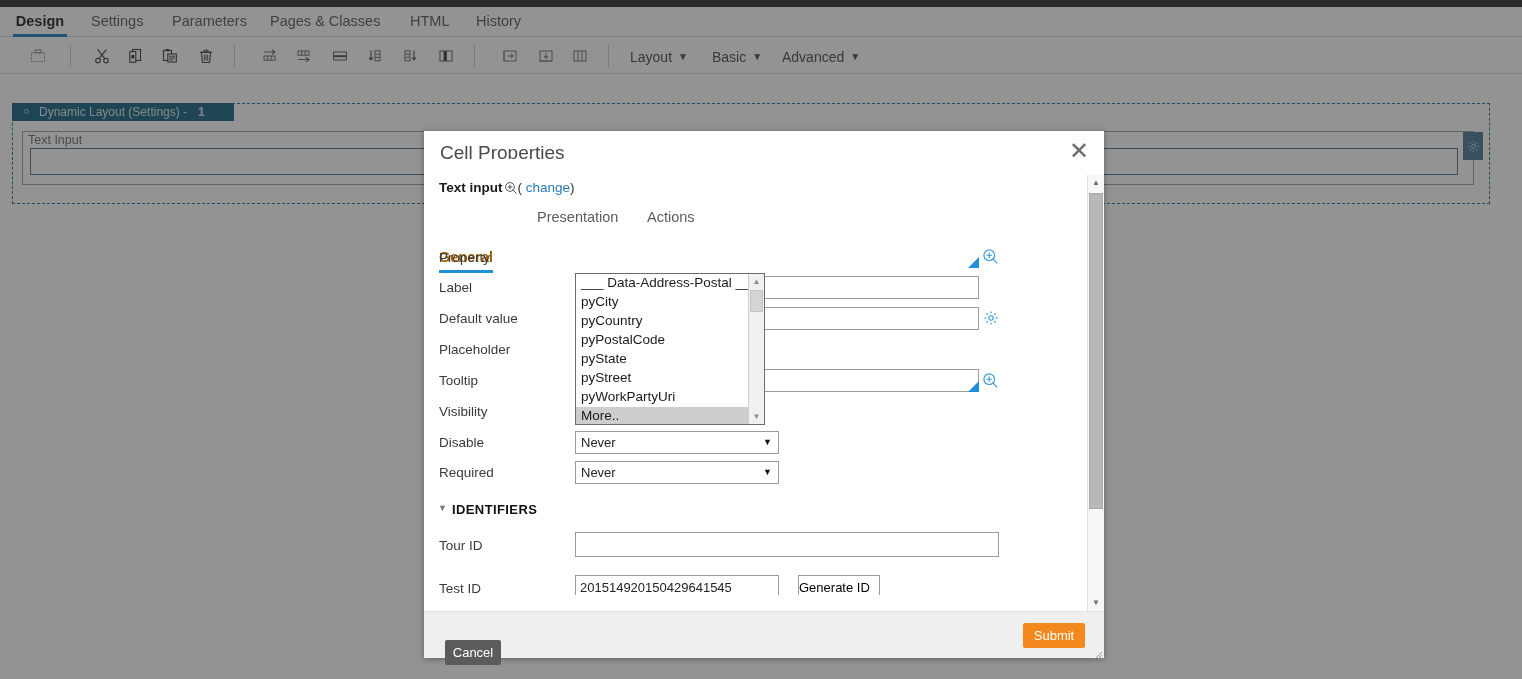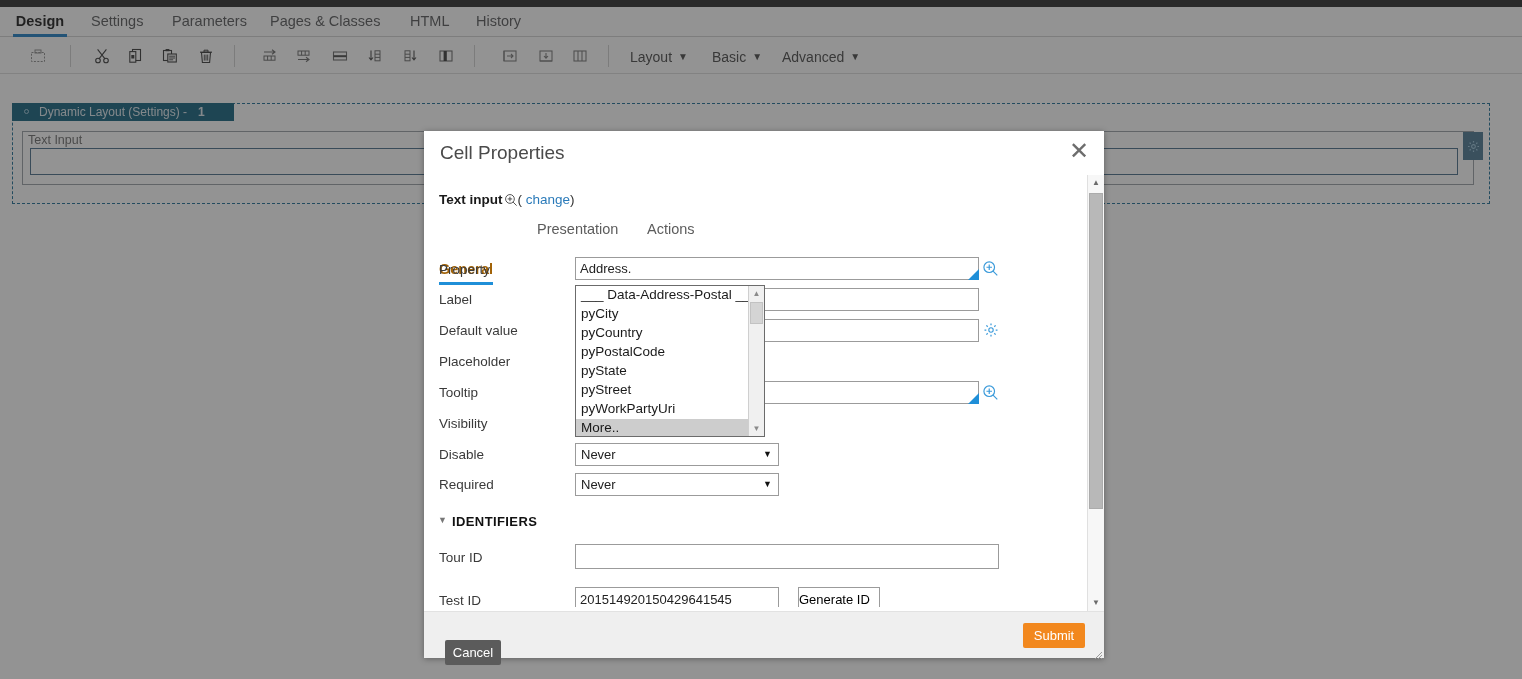--- a/index.html
+++ b/index.html
@@ -162,21 +162,21 @@
     position: absolute; right: 12px; top: 8px;
     width: 26px; height: 26px;
     font-size: 24px; line-height: 24px;
     color: #6d6d6d; text-align: center;
     cursor: pointer;
     font-family: "DejaVu Sans", sans-serif;
     font-weight: 300;
   }
 
   .modal-body {
-    position: absolute; left: 0; top: 40px;
+    position: absolute; left: 0; top: 28px;
     width: 680px; height: 436px;
     background: #ffffff;
     overflow: hidden;
   }
 
   .subhead {
     position: absolute; left: 15px; top: 21px;
     font-size: 13.5px; color: #1a1a1a;
     font-weight: bold;
   }
@@ -551,21 +551,20 @@
       <div class="tabs2">
         <div class="tab2 active" style="left:0px;"><span>General</span></div>
         <div class="tab2" style="left:98px;"><span>Presentation</span></div>
         <div class="tab2" style="left:208px;"><span>Actions</span></div>
       </div>
 
       <div class="form">
 
         <div class="frow" style="top:0px;height:30px;">
           <div class="flabel" style="top:7px;">Property</div>
-          <input class="finput" style="left: 151px; top: 2px; width: 404px;" value="Address.">
           <div class="corner-tri" style="left:544px;top:14px;"></div>
           <div class="icon-zoom" style="left:558px;top:5px;">
             <svg width="17" height="17" viewBox="0 0 16 16">
                 <circle cx="6.8" cy="6.8" r="5" fill="none" stroke="#3a9ada" stroke-width="1.1"></circle>
                 <path d="M6.8 4.2v5.2 M4.2 6.8h5.2" stroke="#3a9ada" stroke-width="1.1"></path>
                 <path d="M10.4 10.4l4 4" stroke="#3a9ada" stroke-width="1.1"></path>
               </svg>
           </div>
         </div>
 

